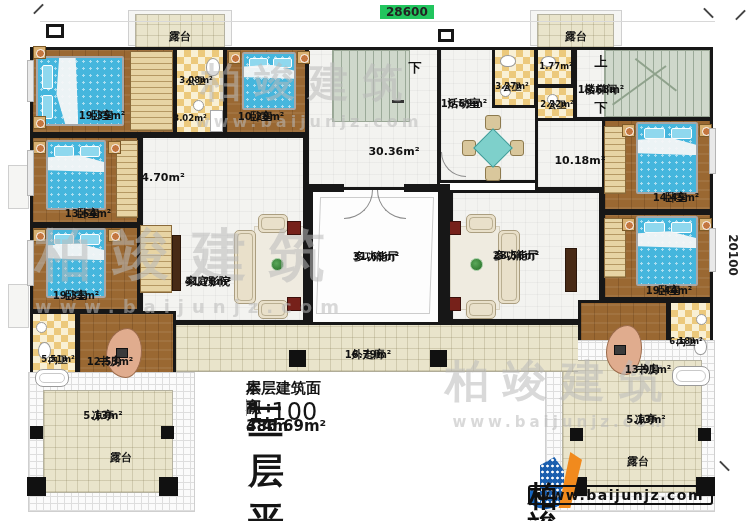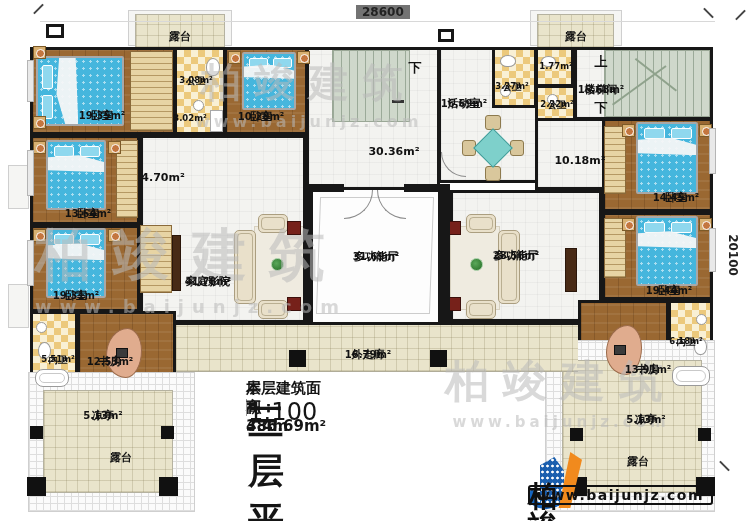--- a/index.html
+++ b/index.html
@@ -114,21 +114,21 @@
   <div class="ledge" style="left:8px;top:165px;width:21px;height:44px"></div>
   <div class="ledge" style="left:8px;top:284px;width:21px;height:44px"></div>
   <div class="ledge" style="left:128px;top:10px;width:104px;height:36px"></div>
   <div class="ledge" style="left:530px;top:10px;width:92px;height:36px"></div>
   <div class="tick" style="left:32px;top:8px;transform:rotate(-45deg)"></div>
   <div class="tick" style="left:702px;top:12px;transform:rotate(45deg)"></div>
   <div class="tick" style="left:734px;top:14px;transform:rotate(-45deg)"></div>
   <div class="tick" style="left:718px;top:465px;transform:rotate(45deg)"></div>
   <div class="dimline" style="left:40px;top:21px;width:675px"></div>
 
-  <div class="dim" style="left:356px;top:5px;background:#737373;padding:0 6px">28600</div>
+  <div class="dim" style="left:380px;top:5px;background:#22c55e;padding:0 6px">28600</div>
   <div class="dim" style="left:712px;top:248px;transform:rotate(90deg)">20100</div>
 
   <div class="tile tile-thin" style="left:135px;top:14px;width:90px;height:34px"></div>
   <div class="tile tile-thin" style="left:537px;top:14px;width:77px;height:34px"></div>
 
   <div class="chimney" style="left:46px;top:24px;width:18px;height:14px"></div>
   <div class="chimney" style="left:438px;top:29px;width:16px;height:13px"></div>
 
   <div class="room wood" style="left:30px;top:47px;width:146px;height:88px"></div>
   <div class="room checker" style="left:174px;top:47px;width:52px;height:88px"></div>

